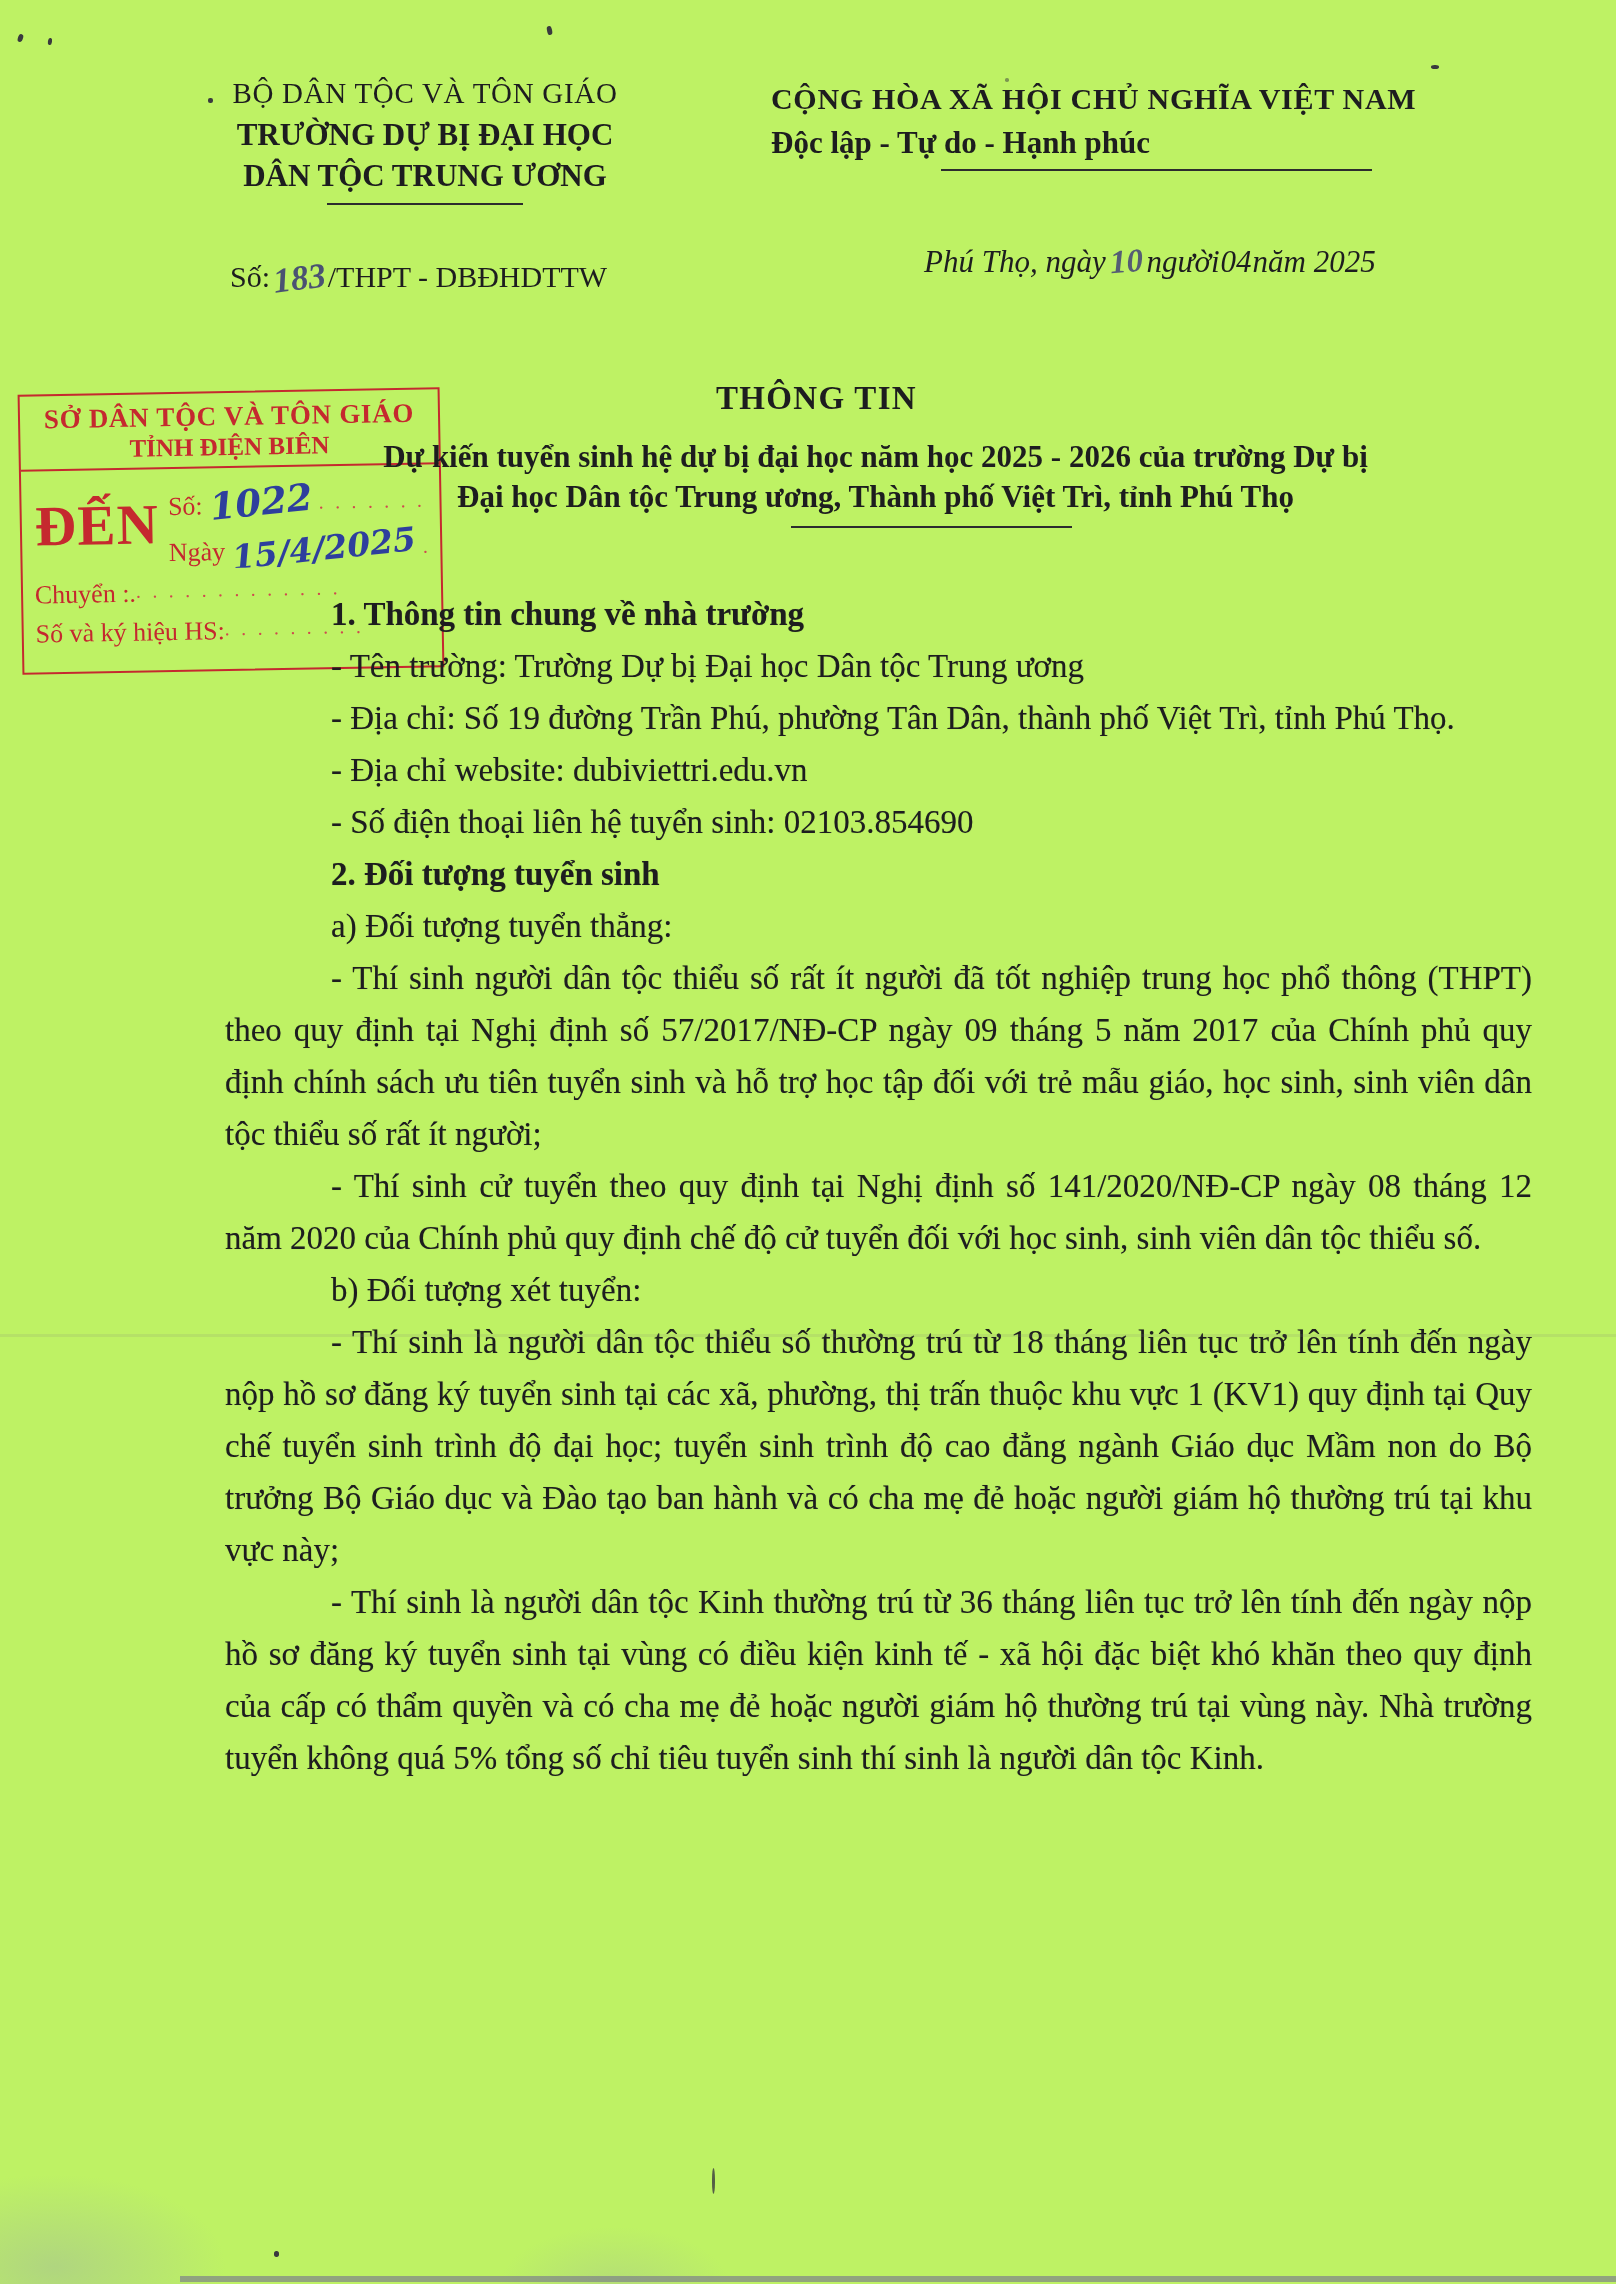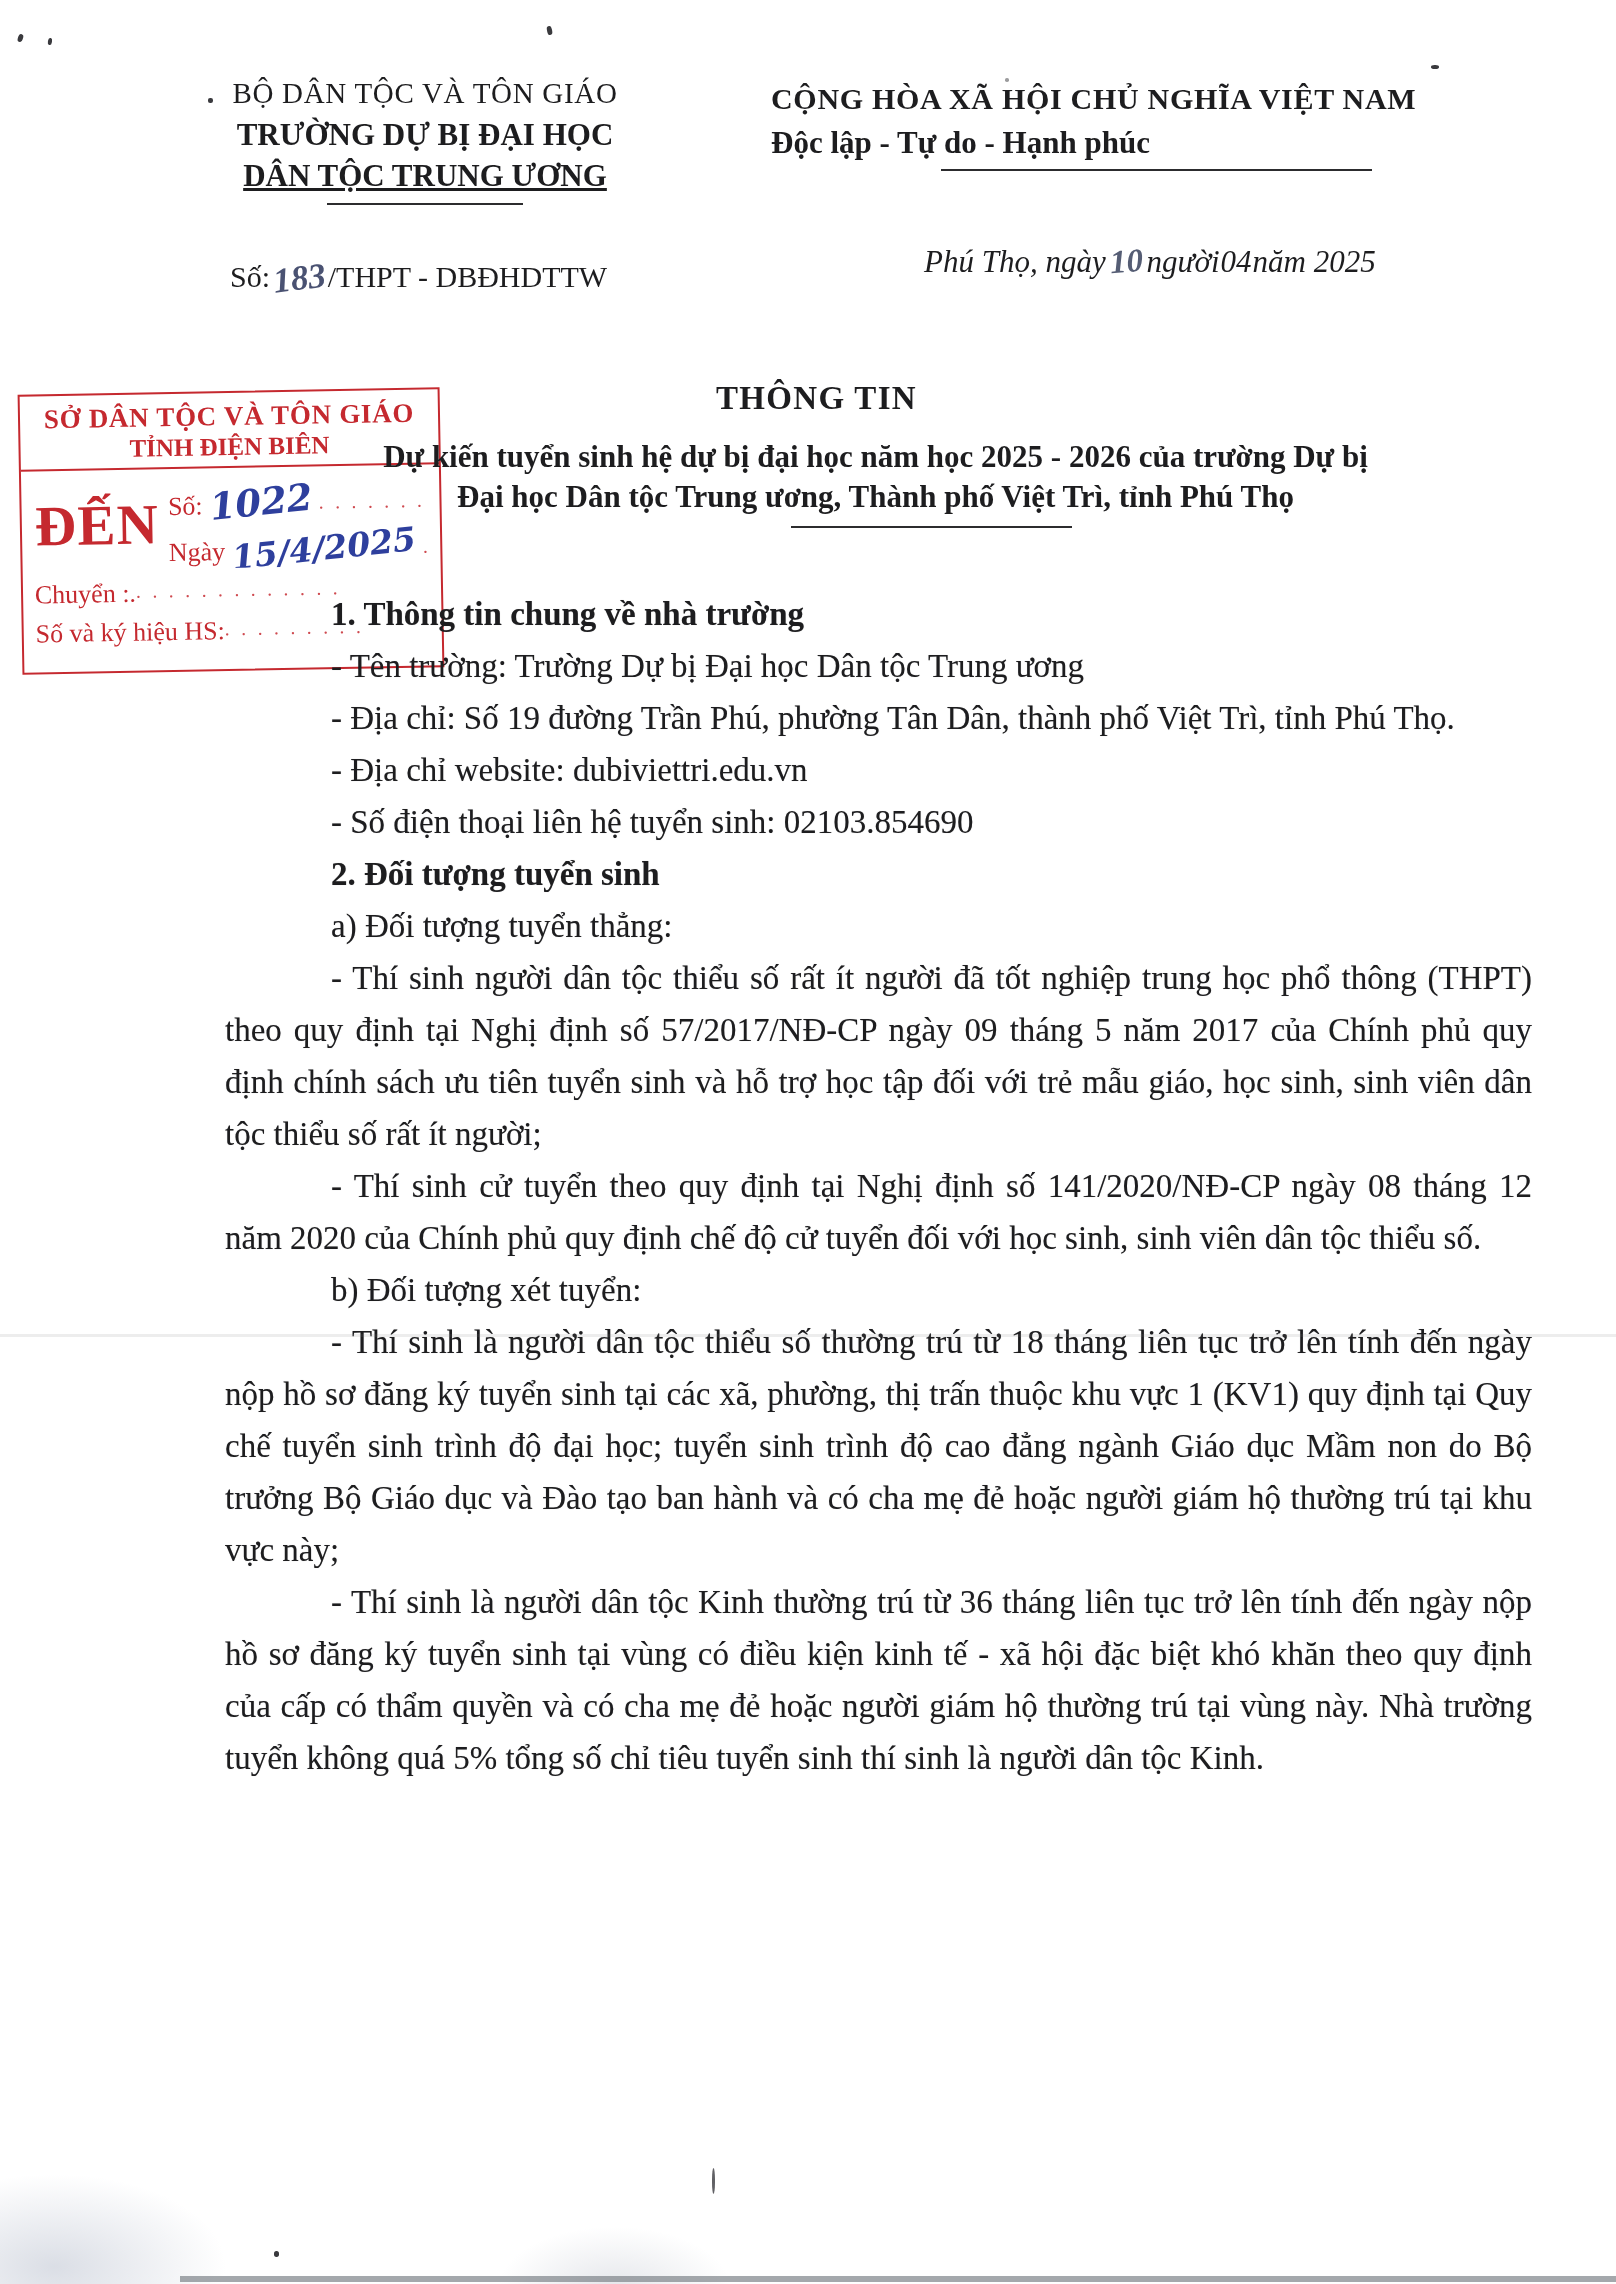--- a/index.html
+++ b/index.html
@@ -1,26 +1,26 @@
 <!DOCTYPE html>
 <html style="font-size:10.5px"><head>
 <meta charset="utf-8">
 <title>Scanned Document</title>
 <style>
   html,body{margin:0;padding:0;background:#e8e8e8;}
   .page{
     position:relative;width:1617px;height:2284px;margin:0 auto;
-    background:#ffffff;overflow:hidden;
+    background:#bef264;overflow:hidden;
     font-family:"Liberation Serif",serif;color:#1d1d1f;
   }
   
   .hdr-left{position:absolute;left:105px;top:77px;width:640px;text-align:center;}
   .hdr-left .l1{font-size:29px;letter-spacing:0.7px;}
   .hdr-left .l2{font-size:31px;font-weight:bold;margin-top:6.5px;}
-  .hdr-left .l3{font-size:31px;font-weight:bold;margin-top:5.2px;text-decoration:underline;}
+  .hdr-left .l3{font-size:31px;font-weight:bold;margin-top:5.2px;}
   .u-left{width:196px;height:2px;background:#2c2c2e;margin:9.1px auto 0;}
   .doc-number{position:absolute;left:230px;top:256px;font-size:30px;white-space:nowrap;}
   .hdr-right{position:absolute;left:771px;top:82px;width:771px;text-align:left;}
   .hdr-right .l1{font-size:30px;font-weight:bold;letter-spacing:0.7px;}
   .hdr-right .l2{font-size:31px;font-weight:bold;margin-top:9.1px;}
   .u-right{width:431px;height:2.6px;background:#2c2c2e;margin:7.8px auto 0;}
   .date-line{position:absolute;left:924px;top:243px;font-size:31px;font-style:italic;white-space:nowrap;}
   .date-line .gap{margin-left:1px;}
   
   .hand{display:inline-block;font-style:italic;font-weight:bold;transform:rotate(-5deg);}

